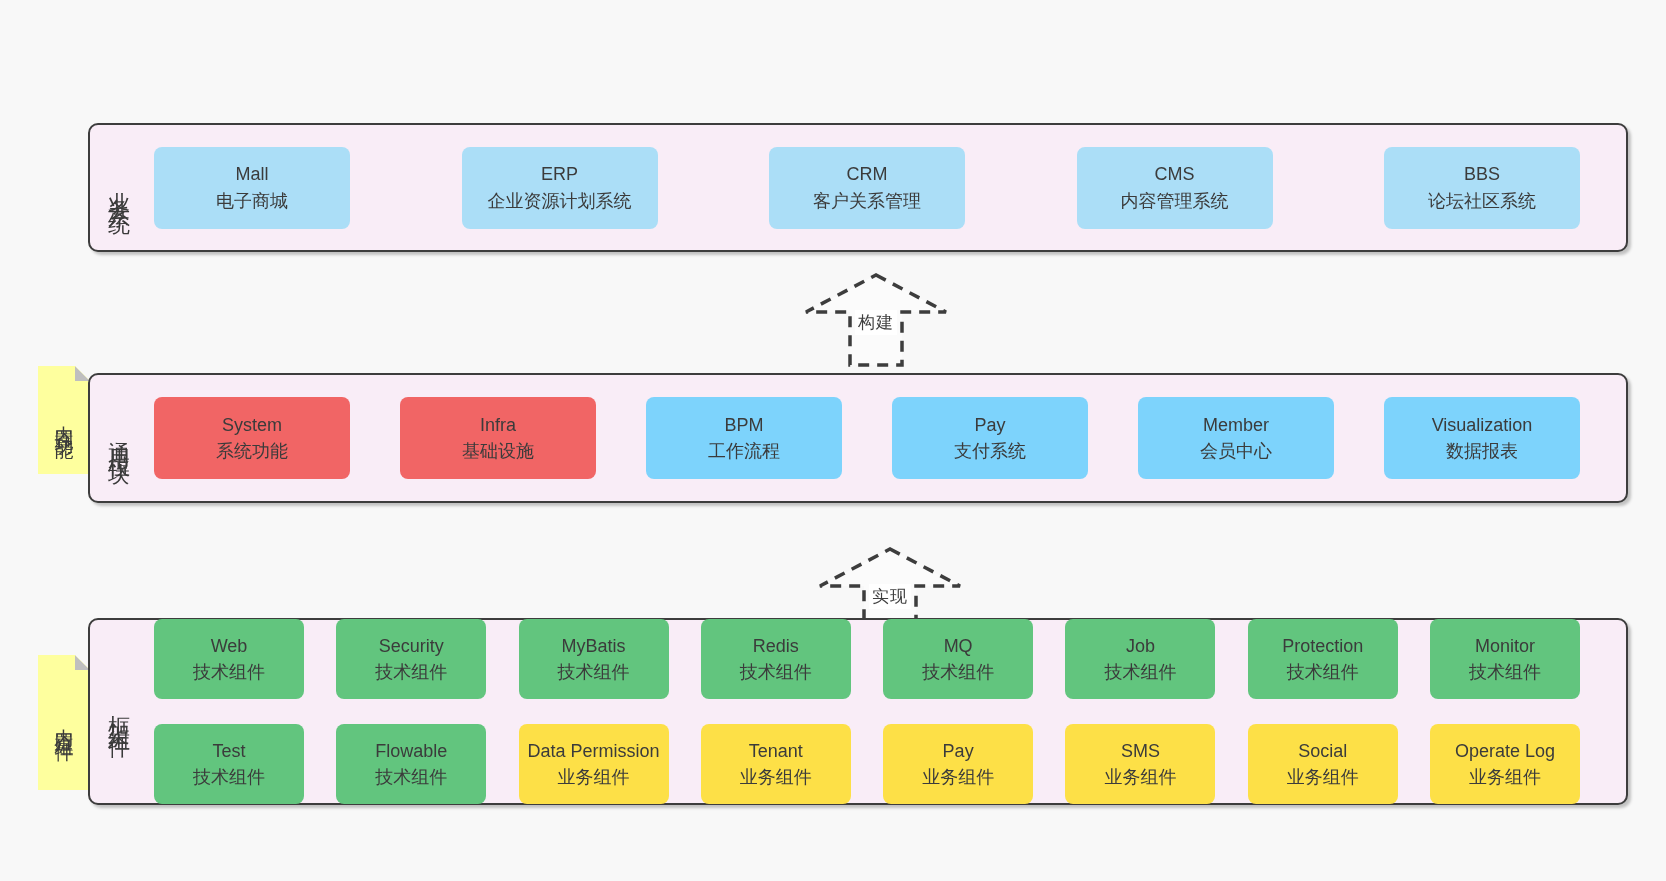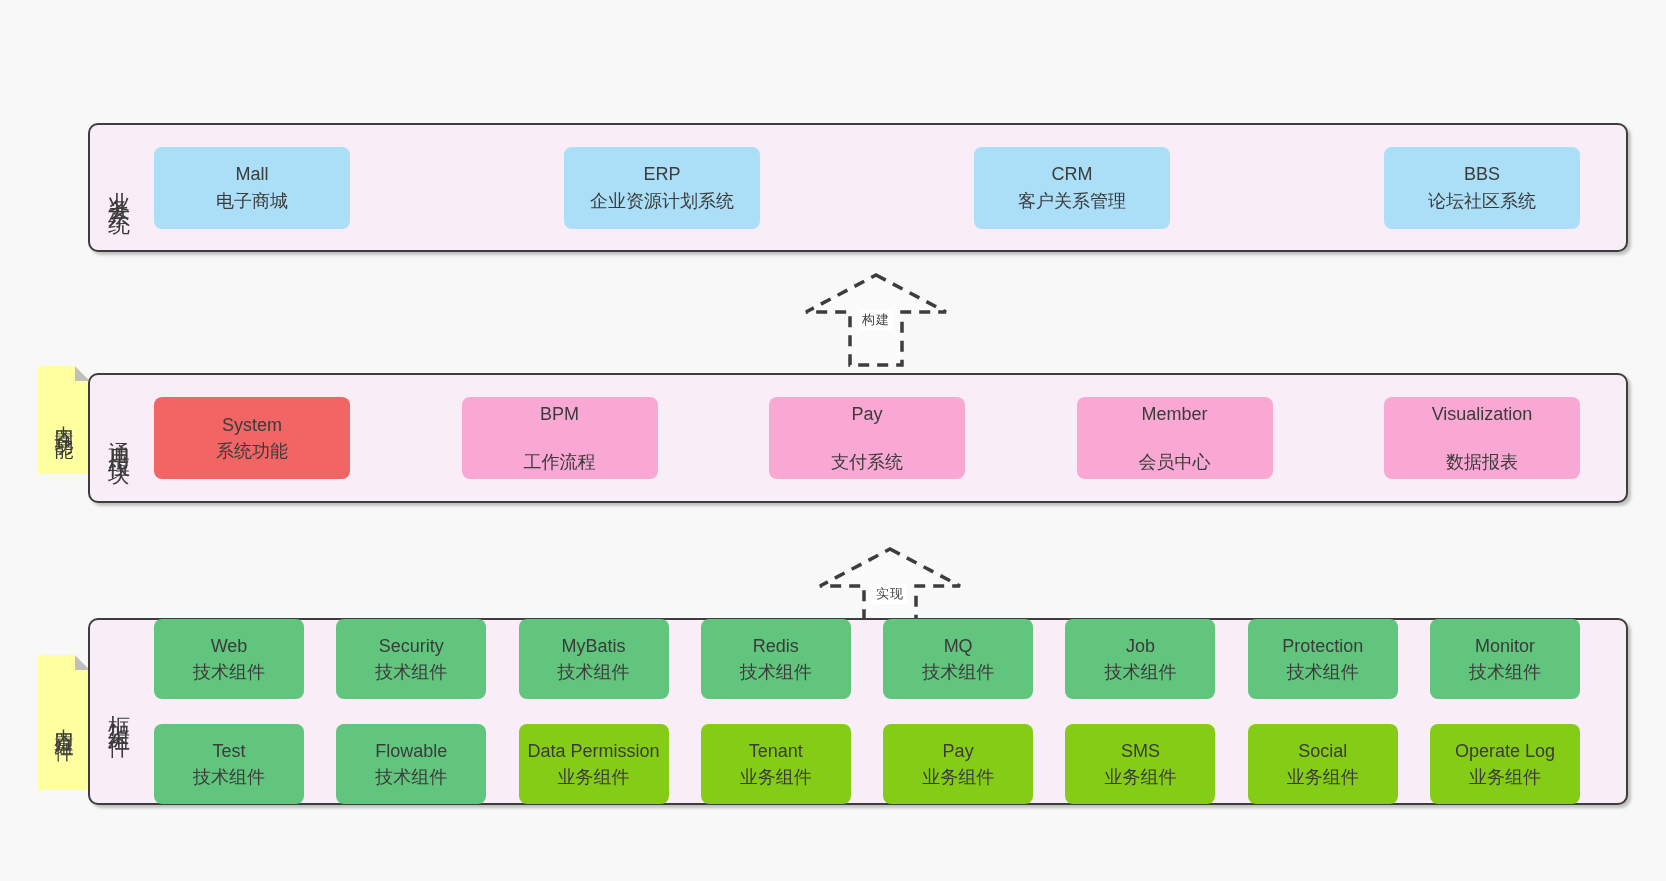--- a/index.html
+++ b/index.html
@@ -70,23 +70,23 @@
     font-size: 18px;
     color: #3b3b3b;
     box-sizing: border-box;
     padding: 4px 8px;
   }
   .cols-6 .box { width: 196px; height: 82px; }
   .cols-8 .box { width: 150px; height: 80px; }
 
   .variant-blue       { background: #abdef7; }
   .variant-red        { background: #f16565; }
-  .variant-pink       { background: #f9a8d4; justify-content: space-between; }
+  .variant-pink       { background: #7dd3fc; }
   .variant-green      { background: #62c57e; }
-  .variant-lightgreen { background: #84cc16; }
+  .variant-lightgreen { background: #fde047; }
 
   
   .sticky {
     position: absolute;
     left: 38px;
     width: 52px;
     background: #feff9e;
     box-shadow: 2px 2px 4px rgba(0,0,0,0.25);
     z-index: 1;
     display: flex;
@@ -124,21 +124,21 @@
   #arrow-build     { left: 803px; top: 272px; }
   #arrow-implement { left: 817px; top: 546px; }
   .block-arrow svg { display: block; width: 100%; height: 100%; }
   .arrow-label {
     position: absolute;
     left: 50%;
     top: 38px;
     transform: translateX(-50%);
     background: #ffffff;
     padding: 1px 3px;
-    font-size: 13px;
+    font-size: 17px;
     color: #404040;
     letter-spacing: 1px;
     white-space: nowrap;
   }
 </style>
 </head>
 <body>
 
 <div class="canvas">
 
@@ -174,35 +174,43 @@
           </div>
           <div class="box variant-blue">
             <div class="box-name">ERP</div>
             <div class="box-desc">企业资源计划系统</div>
           </div>
           <div class="box variant-blue">
             <div class="box-name">CRM</div>
             <div class="box-desc">客户关系管理</div>
           </div>
           <div class="box variant-blue">
+            <div class="box-name">CMS</div>
+            <div class="box-desc">内容管理系统</div>
+          </div>
+          <div class="box variant-blue">
             <div class="box-name">BBS</div>
             <div class="box-desc">论坛社区系统</div>
           </div>
         </div>
       </div>
   </section>
 
   <section class="layer" id="layer-modules">
     <div class="layer-label">通用模块</div>
     <div class="rows">
         <div class="box-row cols-6">
           <div class="box variant-red">
             <div class="box-name">System</div>
             <div class="box-desc">系统功能</div>
           </div>
+          <div class="box variant-red">
+            <div class="box-name">Infra</div>
+            <div class="box-desc">基础设施</div>
+          </div>
           <div class="box variant-pink">
             <div class="box-name">BPM</div>
             <div class="box-desc">工作流程</div>
           </div>
           <div class="box variant-pink">
             <div class="box-name">Pay</div>
             <div class="box-desc">支付系统</div>
           </div>
           <div class="box variant-pink">
             <div class="box-name">Member</div>

